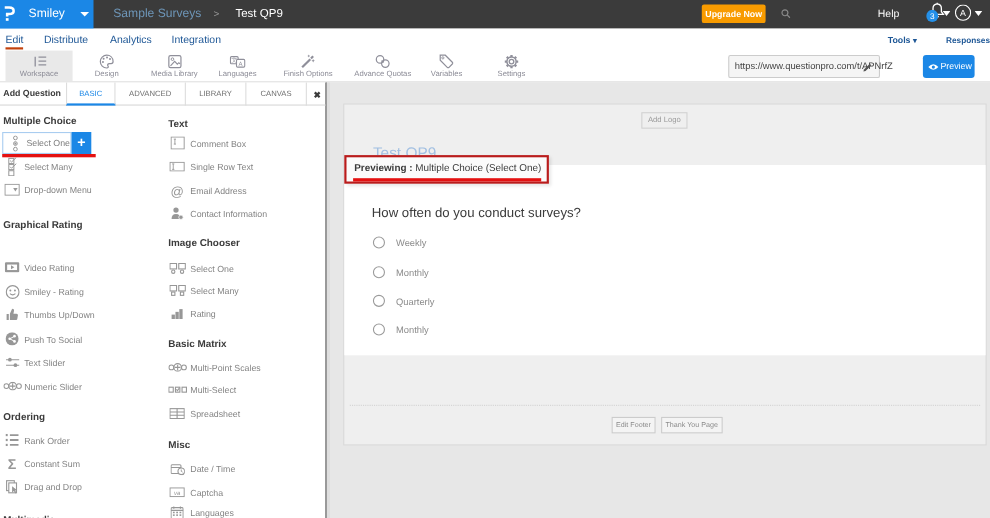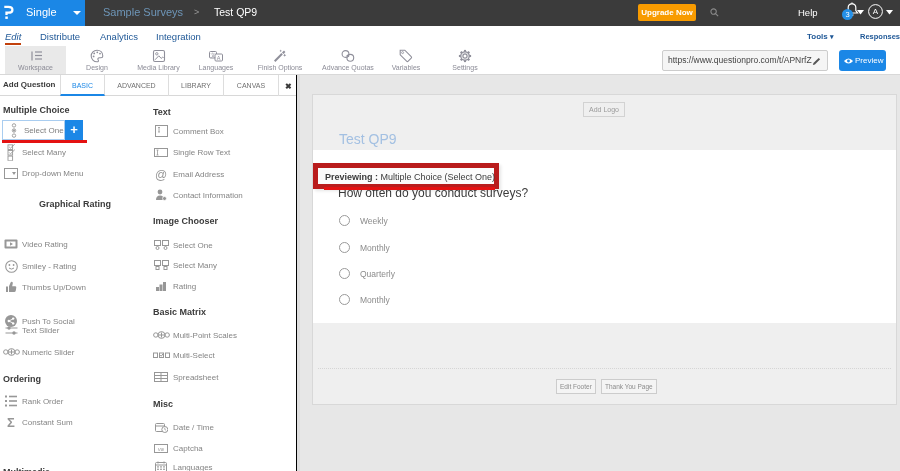--- a/index.html
+++ b/index.html
@@ -9,28 +9,28 @@
 #logoblk { position:absolute; left:0; top:0; width:85px; height:27px; background:#1b87e6; }
 #logoblk .sv { position:absolute; left:26px; top:6px; font-size:11px; color:#fff; }
 #logoblk .car { position:absolute; left:73px; top:11px; width:0; height:0; border-left:4px solid transparent; border-right:4px solid transparent; border-top:4px solid #fff; }
 .crumb { position:absolute; top:6px; font-size:11px; }
 #upgr { position:absolute; left:638px; top:4px; width:58px; height:17px; background:#f89b00; border-radius:2px; color:#fff; font-size:8px; font-weight:bold; text-align:center; line-height:17px; }
 #srch { position:absolute; left:706px; top:4px; width:105px; height:17px; background:#fff; border-radius:2px; color:#979797; font-size:9px; line-height:17px; padding-left:16px; }
 #help { position:absolute; left:798px; top:7px; color:#fff; font-size:9.5px; }
 
 #navrow { position:absolute; left:0; top:26px; width:900px; height:21px; background:#fff; }
 .nav { position:absolute; top:5px; font-size:9.5px; color:#1e5796; white-space:nowrap; }
-#nav-edit { border-bottom:2px solid #c2410c; padding-bottom:1px;font-style:italic; }
+#nav-edit { border-bottom:2px solid #c2410c; padding-bottom:1px; }
 
 #toolbar { position:absolute; left:0; top:46px; width:900px; height:29px; background:#fff; border-bottom:1px solid #d8d8d8; }
 .titem { position:absolute; top:0; height:28px; }
 .titem .lbl { position:absolute; bottom:3px; left:0; width:100%; font-size:7px; color:#8b8b96; text-align:center; white-space:nowrap; }
 .titem svg { position:absolute; top:3px; left:50%; transform:translateX(-50%); }
 #t-works { background:#e9e9e9; }
-#urlbox { position:absolute; left:662px; top:50px; width:166px; height:21px; background:#f5f5f5; border:1px solid #ccc; border-radius:2px; font-size:8.5px; color:#444; line-height:19px; padding-left:5px; }
+#urlbox { position:absolute; left:662px; top:50px; width:138px; height:21px; background:#f5f5f5; border:1px solid #ccc; border-radius:2px; font-size:8.5px; color:#444; line-height:19px; padding-left:5px; }
 #prevbtn { position:absolute; left:839px; top:50px; width:47px; height:21px; background:#1b87e6; border-radius:3px; color:#fff; font-size:8px; line-height:21px; padding-left:16px; }
 
 #panel { position:absolute; left:0; top:75px; width:297px; height:396px; background:#fff; border-right:1px solid #000000; }
 #phead { position:absolute; left:0; top:0; width:296px; height:21px; border-bottom:1px solid #d8d8d8; }
 #phead .aq { position:absolute; left:3px; top:5px; font-size:8px; font-weight:bold; color:#3b3b3b; }
 .tab { position:absolute; top:0; height:21px; font-size:7px; color:#6f6f6f; text-align:center; line-height:21px; border-right:1px solid #ddd; }
 #tab-basic { color:#1b87e6; border-left:1px solid #ddd; border-bottom:2px solid #1b87e6; }
 #pclose { position:absolute; left:285px; top:7px; font-size:8px; color:#3b3b3b; font-weight:bold; }
 .shead { position:absolute; font-size:9px; font-weight:bold; color:#3b3b3b; white-space:nowrap; }
 .item { position:absolute; height:21px; width:145px; }
@@ -45,34 +45,34 @@
 
 #preview { position:absolute; left:297px; top:75px; width:603px; height:396px; background:#e7e7e7; }
 #card { position:absolute; left:15px; top:19px; width:585px; height:311px; background:#efefef; border:1px solid #d8d8d8; }
 #addlogo { position:absolute; left:270px; top:7px; width:42px; height:15px; border:1px solid #d2d2d2; font-size:7px; color:#9a9a9a; line-height:13px; text-align:center; }
 #tqp { position:absolute; left:26px; top:36px; font-size:14px; color:#a3c0e2; }
 #whitearea { position:absolute; left:0; top:55px; width:583px; height:173px; background:#fff; }
 #quest { position:absolute; left:25px; top:36px; font-size:12px; color:#3b3b3b;text-align:right; }
 .opt { position:absolute; left:26px; height:11px; }
 .opt .rc { position:absolute; left:0; top:0; width:11px; height:11px; border:1px solid #9a9a9a; border-radius:50%; background:#fff; }
 .opt .ol { position:absolute; left:21px; top:1px; font-size:8.5px; color:#8b8b8b; white-space:nowrap; }
-#popup { position:absolute; left:0px; top:68px; width:186px; height:26px; background:#fbfbfb; border:5px solid #b91c1c; box-shadow:2px 2px 3px rgba(0,0,0,0.10); font-size:9px; color:#3b3b3b; padding:4px 0 0 7px; white-space:nowrap; }
+#popup { position:absolute; left:0px; top:46px; width:186px; height:26px; background:#fbfbfb; border:2px solid #b91c1c; box-shadow:2px 2px 3px rgba(0,0,0,0.10); font-size:9px; color:#3b3b3b; padding:4px 0 0 7px; white-space:nowrap; }
 #footline { position:absolute; left:5px; top:273px; width:573px; border-top:1px dotted #d5d5d5; }
 .chip { position:absolute; top:284px; height:15px; border:1px solid #ccc; background:#f4f4f4; font-size:6.5px; color:#8b8b8b; line-height:13px; padding:0 3px; white-space:nowrap; }
 svg { display:inline-block; }
 </style>
 </head>
 <body>
 <div id="topbar">
   <div id="logoblk">
     <svg width="18" height="20" viewBox="0 0 18 20" style="position:absolute;left:0px;top:3px">
       <path d="M4.3 3.9 L8.3 3.9 Q12.4 3.9 12.4 6.9 Q12.4 9.7 8.4 9.7 L6.5 9.7 L6.5 11.9" fill="none" stroke="#fff" stroke-width="2.3"></path>
       <rect x="5.3" y="13.5" width="2.5" height="2.4" fill="#fff"></rect>
     </svg>
-    <span class="sv">Single</span>
+    <span class="sv">Smiley</span>
       <span class="car"></span>
   </div>
   <span class="crumb" style="left:103px;color:#6e96b8;">Sample Surveys</span>
   <span class="crumb" style="left:194px;color:#9a9a9a;font-size:9px;top:7px;">&gt;</span>
   <span class="crumb" style="left:214px;color:#fff;font-size:10.5px;">Test QP9</span>
   <div id="upgr">Upgrade Now</div>
   <svg width="9" height="9" viewBox="0 0 10 10" style="position:absolute;left:710px;top:8px">
       <circle cx="4" cy="4" r="3" fill="none" stroke="#8a8a8a" stroke-width="1.2"></circle>
       <line x1="6.2" y1="6.2" x2="9" y2="9" stroke="#8a8a8a" stroke-width="1.2"></line>
     </svg>
@@ -232,21 +232,21 @@
     <span class="tx">Select Many</span>
     </div>
   <div class="item c1" style="top:87px;">
       <span class="ic">
     <svg width="14" height="11" viewBox="0 0 14 11">
           <rect x="0.5" y="0.5" width="13" height="10" fill="none" stroke="#979797"></rect>
           <path d="M8 4 L12 4 L10 7 Z" fill="#979797"></path>
         </svg></span>
     <span class="tx">Drop-down Menu</span>
     </div>
-  <div class="shead" style="left:3px;top:124px;margin-left:36px;">Graphical Rating</div>
+  <div class="shead" style="left:3px;top:124px;">Graphical Rating</div>
   <div class="item c1" style="top:158px;">
       <span class="ic">
     <svg width="14" height="10" viewBox="0 0 14 10">
           <rect x="0.5" y="0.5" width="13" height="9" rx="1" fill="#979797"></rect>
           <rect x="2.5" y="2.5" width="9" height="5" fill="#fff"></rect>
           <path d="M6 3.2 L9 5 L6 6.8 Z" fill="#979797"></path>
         </svg></span>
     <span class="tx">Video Rating</span>
     </div>
   <div class="item c1" style="top:180px;">
@@ -259,21 +259,21 @@
         </svg></span>
     <span class="tx">Smiley - Rating</span>
     </div>
   <div class="item c1" style="top:201px;">
       <span class="ic">
     <svg width="12" height="12" viewBox="0 0 12 12">
           <path d="M1 5.5 L3 5.5 L3 11 L1 11 Z M4 11 L9.5 11 Q10.8 11 10.8 9.6 L11.3 6.6 Q11.5 5.2 10 5.2 L7.2 5.2 L7.8 2.2 Q8 1 6.9 0.8 Q6 0.6 5.6 1.6 L4 5.2 Z" fill="#979797"></path>
         </svg></span>
     <span class="tx">Thumbs Up/Down</span>
     </div>
-  <div class="item c1" style="top:223px;margin-top:12px;">
+  <div class="item c1" style="top:223px;">
       <span class="ic">
     <svg width="12" height="12" viewBox="0 0 12 12">
           <circle cx="6" cy="6" r="6" fill="#979797"></circle>
           <circle cx="8.2" cy="3.6" r="1.2" fill="#fff"></circle>
           <circle cx="8.2" cy="8.4" r="1.2" fill="#fff"></circle>
           <circle cx="3.8" cy="6" r="1.2" fill="#fff"></circle>
           <path d="M4 6 L8 3.8 M4 6 L8 8.2" stroke="#fff" stroke-width=".9"></path>
         </svg></span>
     <span class="tx">Push To Social</span>
     </div>
@@ -313,20 +313,29 @@
           <rect x="0" y="0.5" width="2" height="2" fill="#979797"></rect>
           <rect x="0" y="5" width="2" height="2" fill="#979797"></rect>
           <rect x="0" y="9.5" width="2" height="2" fill="#979797"></rect>
         </svg></span>
     <span class="tx">Rank Order</span>
     </div>
   <div class="item c1" style="top:336px;">
       <span class="ic">
     <span style="font-size:13px;font-weight:bold;color:#979797;line-height:11px;">Σ</span></span>
     <span class="tx">Constant Sum</span>
+    </div>
+  <div class="item c1" style="top:357px;">
+      <span class="ic">
+    <svg width="12" height="13" viewBox="0 0 12 13">
+          <rect x="1" y="1" width="7" height="9" fill="none" stroke="#979797"></rect>
+          <rect x="3" y="3" width="7" height="9" fill="#fff" stroke="#979797"></rect>
+          <path d="M6 6 L6 12 L7.6 10.4 L9 12.6 L10 12 L8.7 9.9 L10.6 9.6 Z" fill="#979797"></path>
+        </svg></span>
+    <span class="tx">Drag and Drop</span>
     </div>
   <div class="shead" style="left:3px;top:392px;">Multimedia</div>
 
   <div class="shead" style="left:153px;top:32px;">Text</div>
   <div class="item c2" style="top:45px;">
       <span class="ic">
     <svg width="13" height="12" viewBox="0 0 13 12">
           <rect x="0.5" y="0.5" width="12" height="11" fill="none" stroke="#979797"></rect>
           <path d="M3 2.5 L5 2.5 M4 2.5 L4 7 M3 7 L5 7" stroke="#979797" stroke-width=".8" fill="none"></path>
         </svg></span>

